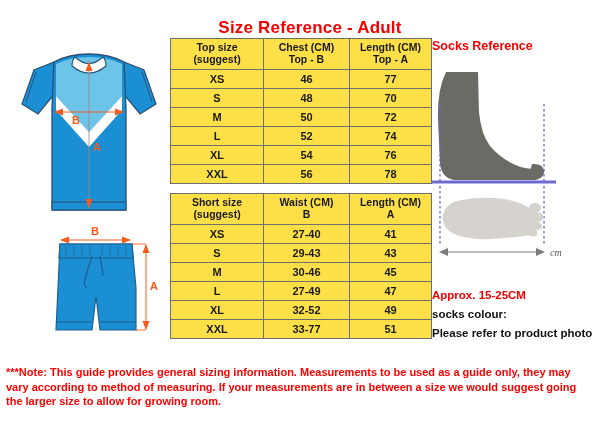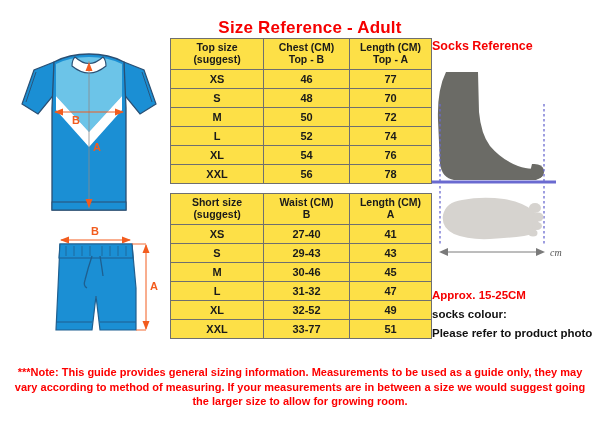--- a/index.html
+++ b/index.html
@@ -141,21 +141,21 @@
   
   .footer-note {
     position: absolute;
     left: 6px;
     top: 365px;
     width: 588px;
     color: #fd0000;
     font-size: 11px;
     font-weight: bold;
     line-height: 1.33;
-    text-align: center;
+    text-align: left;
   }
 </style>
 </head>
 <body>
 
 <div class="page-title">Size Reference - Adult</div>
 
 <div class="garment-col">
 
   <div class="jersey-wrap">
@@ -308,21 +308,21 @@
       <td>29-43</td>
       <td>43</td>
     </tr>
     <tr>
       <td>M</td>
       <td>30-46</td>
       <td>45</td>
     </tr>
     <tr>
       <td>L</td>
-      <td>31-32</td>
+      <td>27-49</td>
       <td>47</td>
     </tr>
     <tr>
       <td>XL</td>
       <td>32-52</td>
       <td>49</td>
     </tr>
     <tr>
       <td>XXL</td>
       <td>33-77</td>

